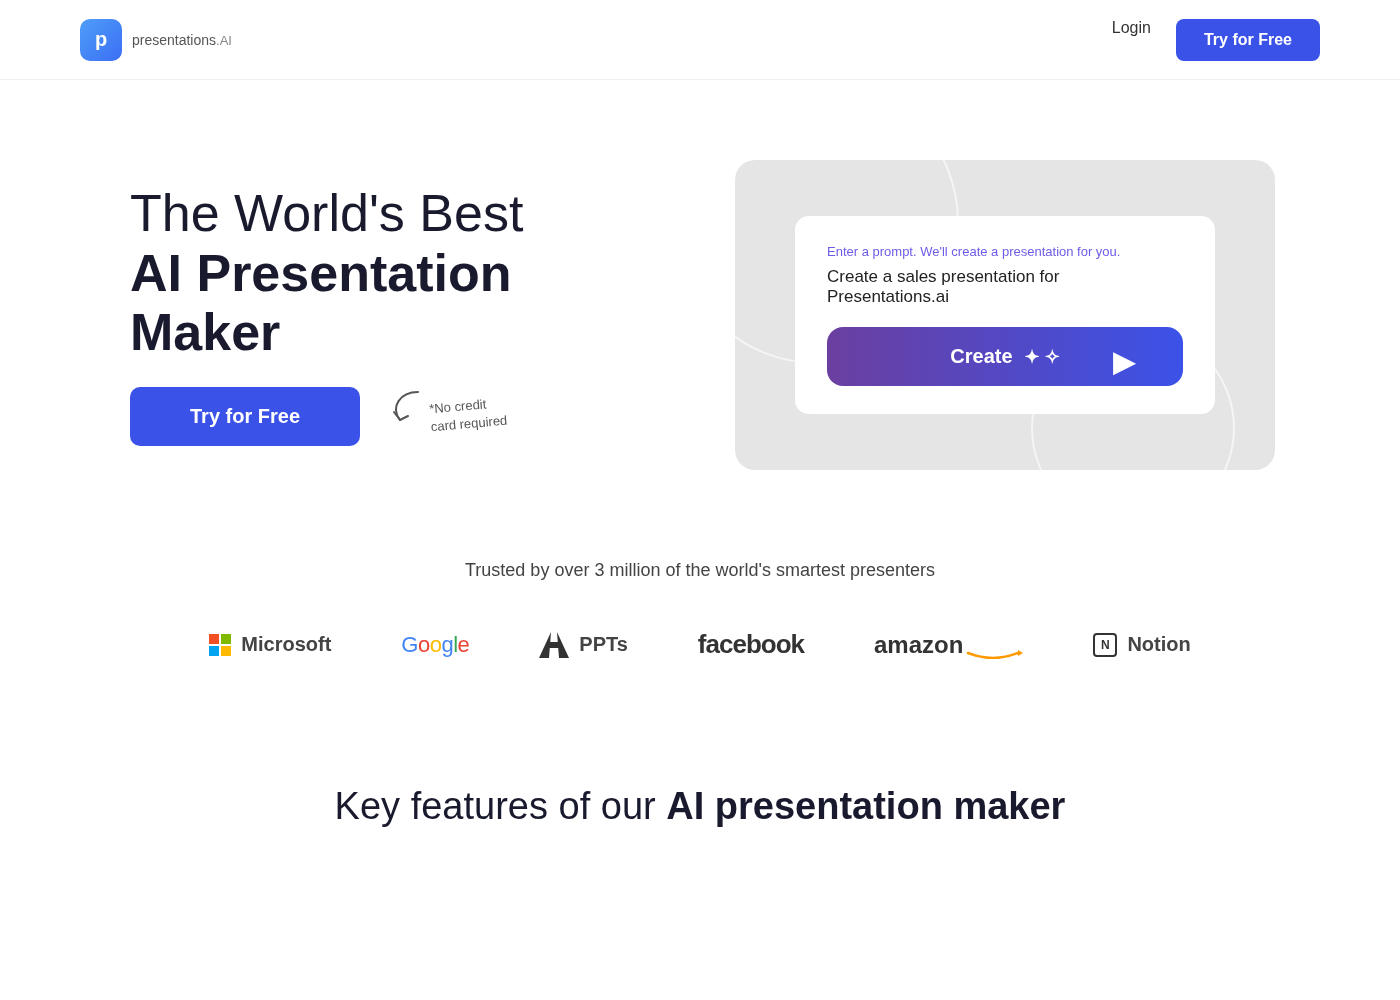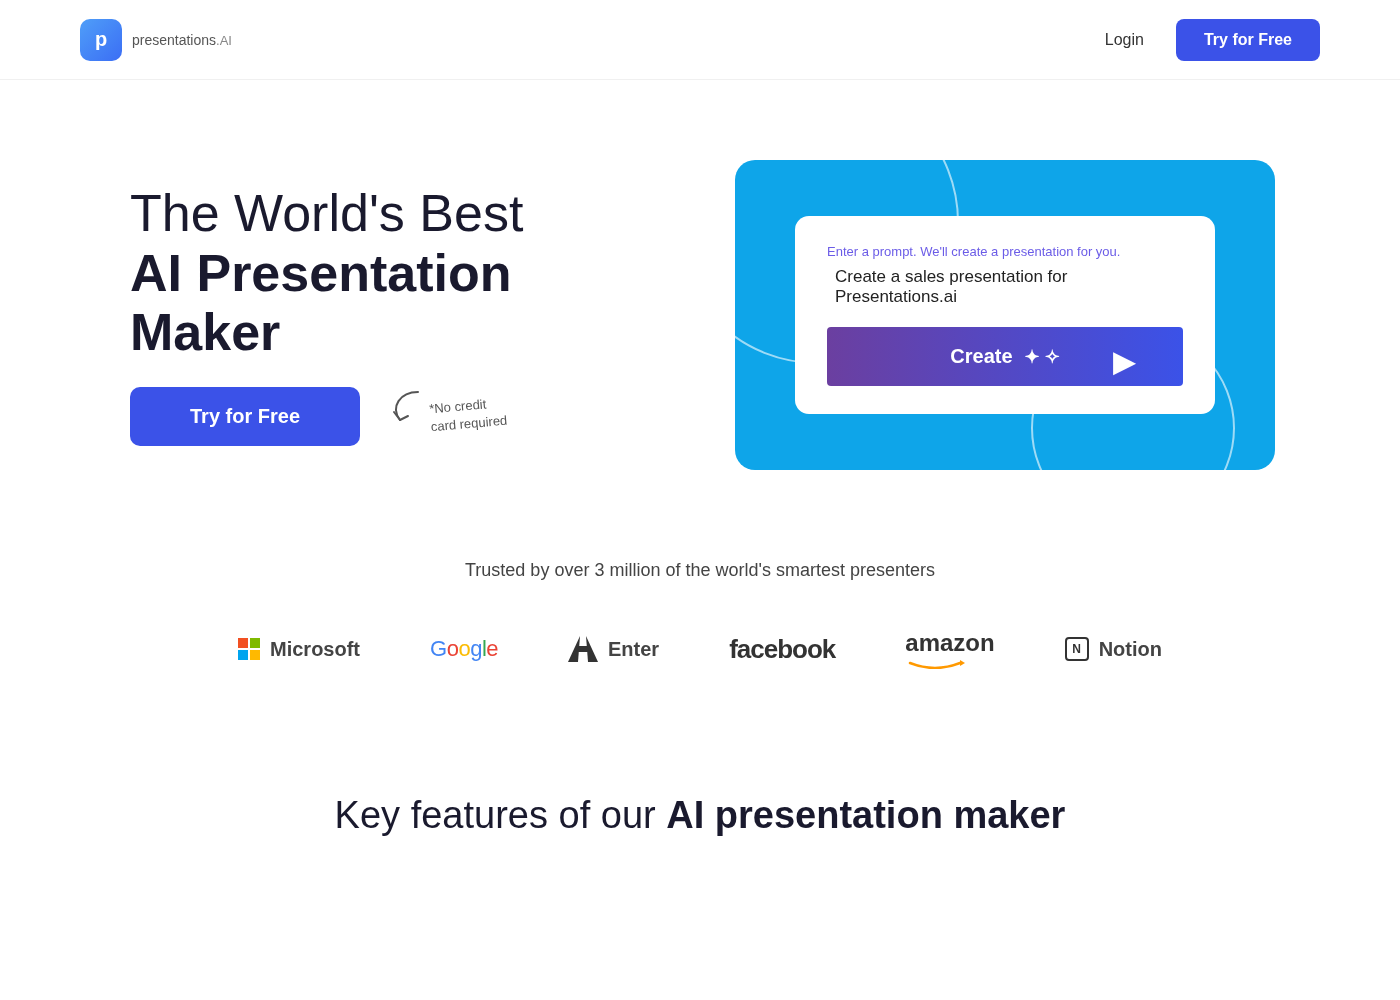--- a/index.html
+++ b/index.html
@@ -12,21 +12,21 @@
     }
     .logo { display: flex; align-items: center; gap: 10px; }
     .logo-icon {
       width: 42px; height: 42px; border-radius: 10px;
       background: linear-gradient(135deg, #4f9ef8 0%, #3b6ef5 100%);
       display: flex; align-items: center; justify-content: center;
       color: white; font-weight: 700; font-size: 20px;
     }
     .logo-text { font-size: 18px; color: #222; font-weight: 500; }
     .logo-text span { color: #555; font-size: 14px; }
-    .nav-right { display: flex; align-items: center; gap: 32px; }
+    .nav-right { display: flex; gap: 25px; }
     .nav-login { font-size: 16px; color: #333; cursor: pointer; font-weight: 500; }
     .nav-cta {
       background: #3b52e8; color: white; border: none; border-radius: 8px;
       padding: 12px 28px; font-size: 16px; font-weight: 600; cursor: pointer;
     }
 
     
     .hero {
       display: flex; align-items: center; justify-content: flex-start;
       padding: 80px 80px 60px 130px; gap: 60px;
@@ -39,40 +39,40 @@
     .hero-btn {
       background: #3b52e8; color: white; border: none; border-radius: 10px;
       padding: 18px 60px; font-size: 20px; font-weight: 600; cursor: pointer;
     }
     .arrow-note { display: flex; align-items: flex-start; gap: 0; }
     .no-credit { font-size: 13px; color: #555; margin-top: 10px; transform: rotate(-5deg); display: inline-block; line-height: 1.4; }
 
     
     .hero-right { flex: 1; display: flex; justify-content: center; }
     .demo-card-outer {
-      background: #0ea5e9; border-radius: 20px;
+      background: #e5e5e5; border-radius: 20px;
       padding: 60px; width: 540px; height: 310px;
       display: flex; align-items: center; justify-content: center;
       position: relative; overflow: hidden;
     }
     .demo-card-outer::before, .demo-card-outer::after {
       content: ''; position: absolute;
       border: 2px solid rgba(255,255,255,0.6); border-radius: 50%;
     }
     .demo-card-outer::before { width: 280px; height: 280px; top: -80px; left: -60px; }
     .demo-card-outer::after { width: 200px; height: 200px; bottom: -60px; right: 40px; }
     .demo-card-inner {
       background: white; border-radius: 14px;
       padding: 28px 32px; width: 440px; position: relative; z-index: 1;
     }
     .demo-prompt-label { font-size: 13px; color: #6b5ce7; margin-bottom: 8px; font-weight: 500; }
-    .demo-prompt-text { font-size: 17px; color: #222; margin-bottom: 20px; margin-left: 8px; }
+    .demo-prompt-text { font-size: 17px; color: #222; margin-bottom: 20px; }
     .demo-create-btn {
       background: linear-gradient(90deg, #6b3fa0, #3b52e8);
-      color: white; border: none; border-radius: 4px;
+      color: white; border: none; border-radius: 16px;
       width: 100%; padding: 18px; font-size: 20px; font-weight: 600;
       cursor: pointer; display: flex; align-items: center; justify-content: center; gap: 12px;
       position: relative;
     }
     .cursor-icon {
       position: absolute; right: 48px; bottom: 8px;
       font-size: 28px; color: white; transform: rotate(0deg);
     }
     .sparkle { font-size: 18px; }
 
@@ -179,29 +179,29 @@
         <span class="g-blue">G</span><span class="g-red">o</span><span class="g-yellow">o</span><span class="g-blue">g</span><span class="g-green">l</span><span class="g-red">e</span>
       </span>
     </div>
 
     <div class="brand-item">
       <svg width="30" height="26" viewBox="0 0 30 26">
         <path d="M18 0 L30 26 L20 26 Z" fill="#333"></path>
         <path d="M12 0 L0 26 L10 26 Z" fill="#333"></path>
         <path d="M8 16 L22 16 L19 10 L11 10 Z" fill="#333"></path>
       </svg>
-      <span class="brand-name">Enter</span>
+      <span class="brand-name">PPTs</span>
     </div>
 
     <div class="brand-item">
       <span class="facebook-text">facebook</span>
     </div>
 
     <div class="brand-item">
-      <div style="display:flex;flex-direction:column;align-items:flex-start;">
+      <div style="display:flex;flex-direction:row;align-items:flex-end;">
         <span style="font-size:24px;font-weight:700;color:#333;font-family:Arial;">amazon</span>
         <svg width="60" height="12" viewBox="0 0 60 12">
           <path d="M5 6 Q30 16 55 6" stroke="#ff9900" stroke-width="2.5" fill="none" stroke-linecap="round"></path>
           <polygon points="55,3 60,6 55,9" fill="#ff9900"></polygon>
         </svg>
       </div>
     </div>
 
     <div class="brand-item">
       <div class="notion-box">N</div>

